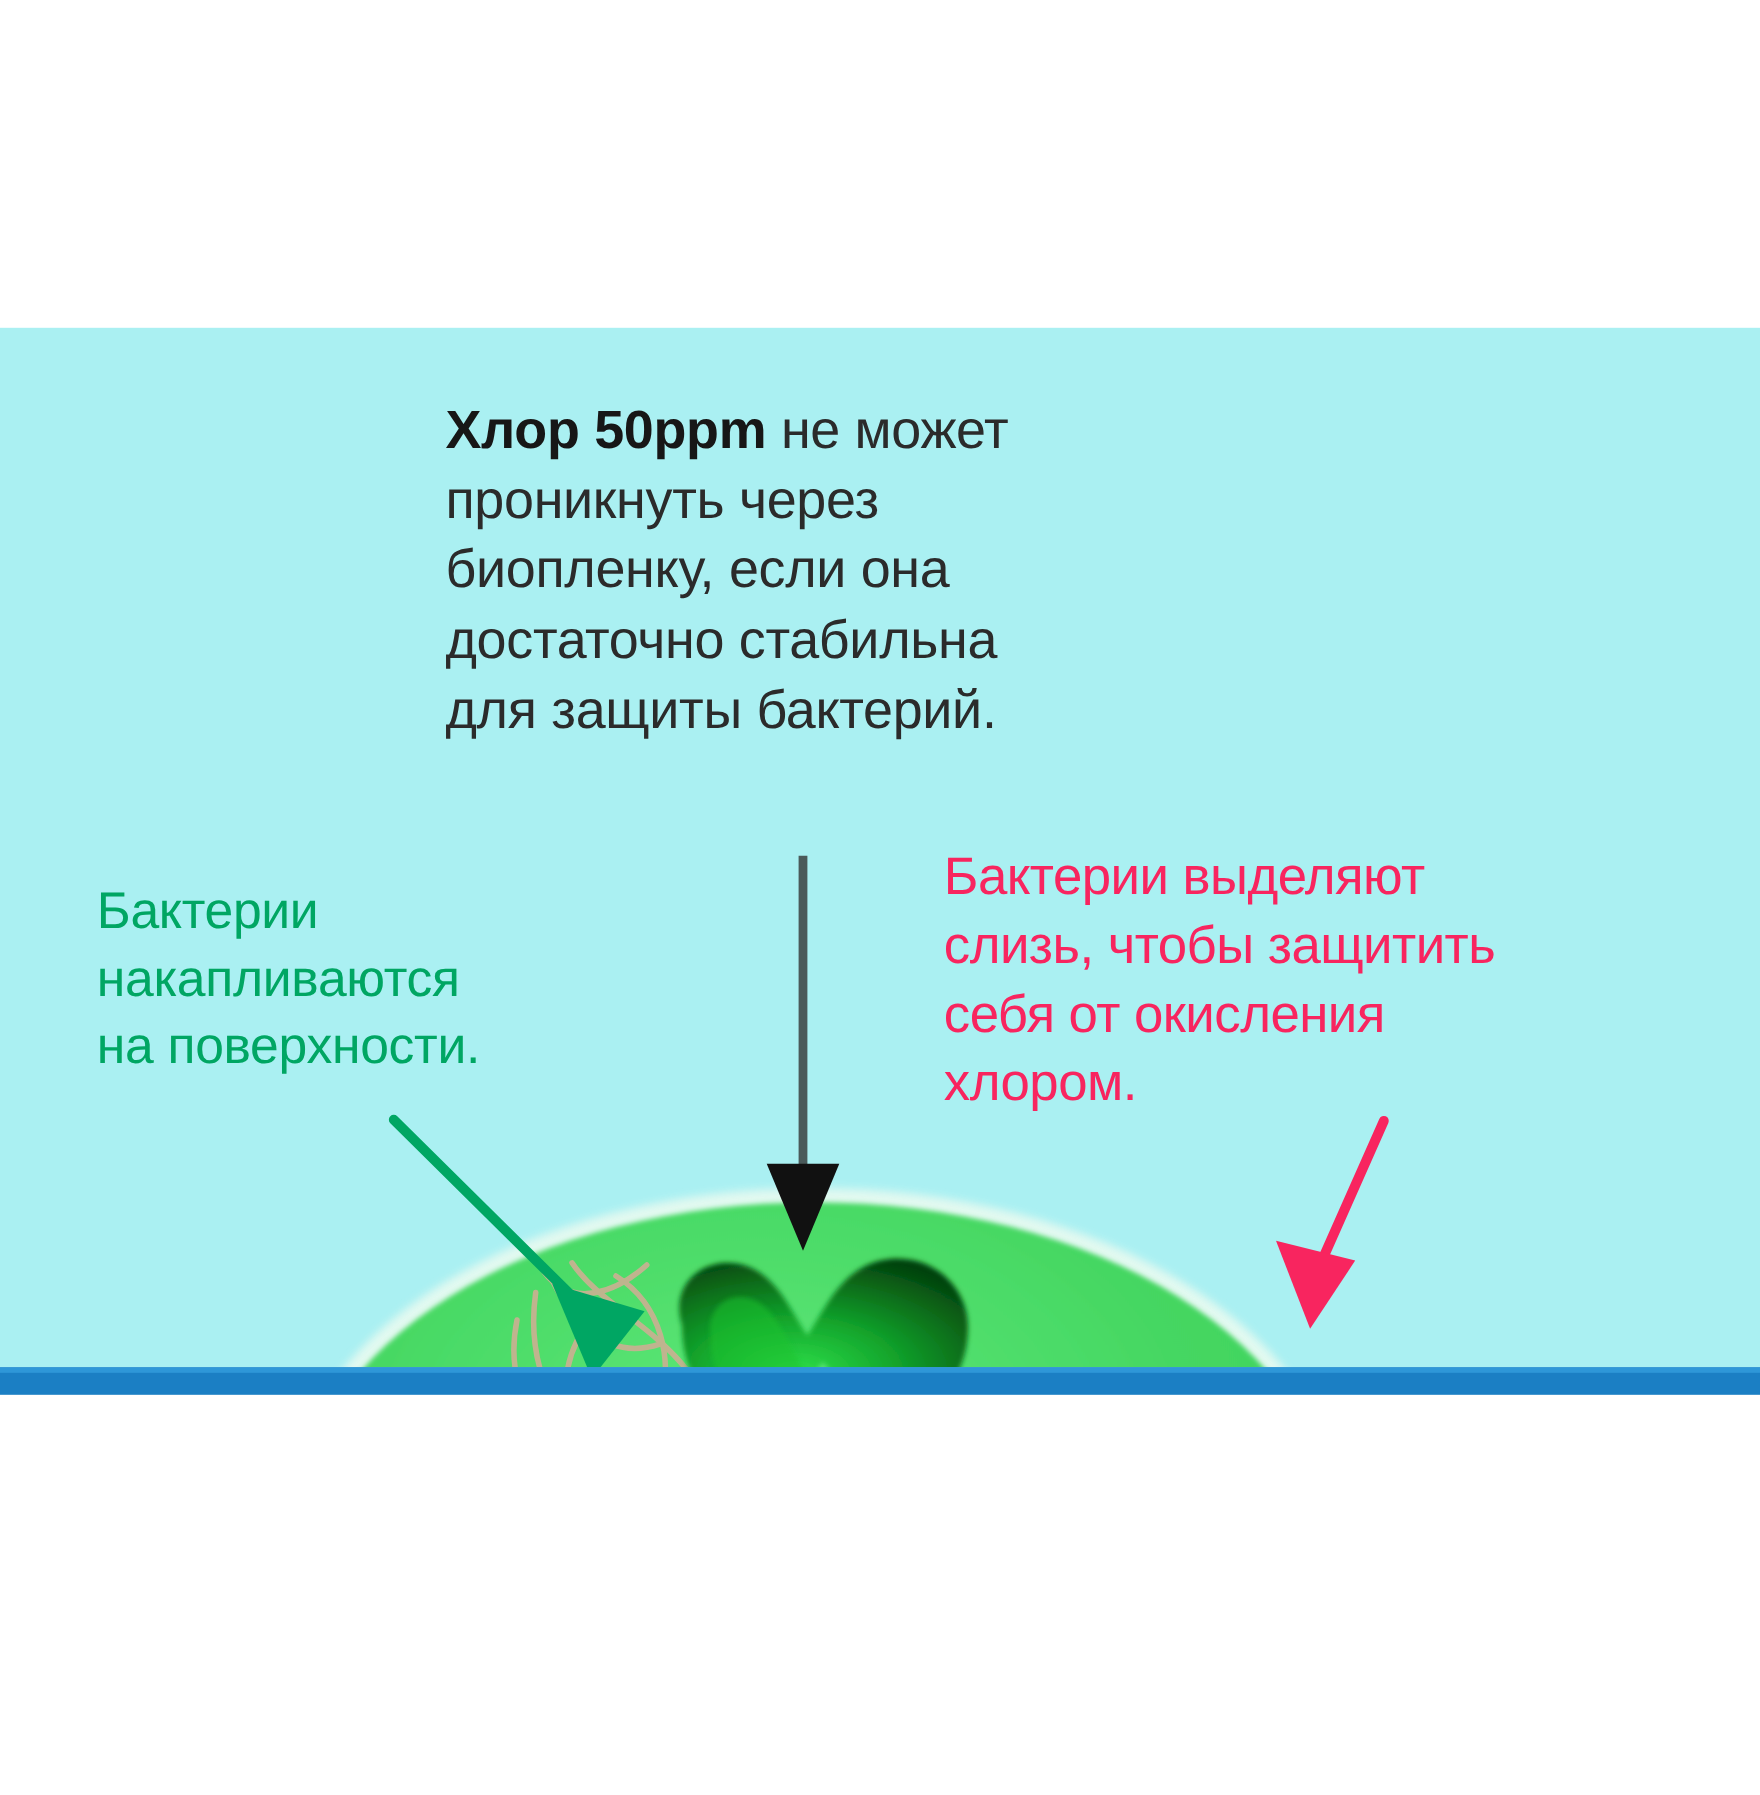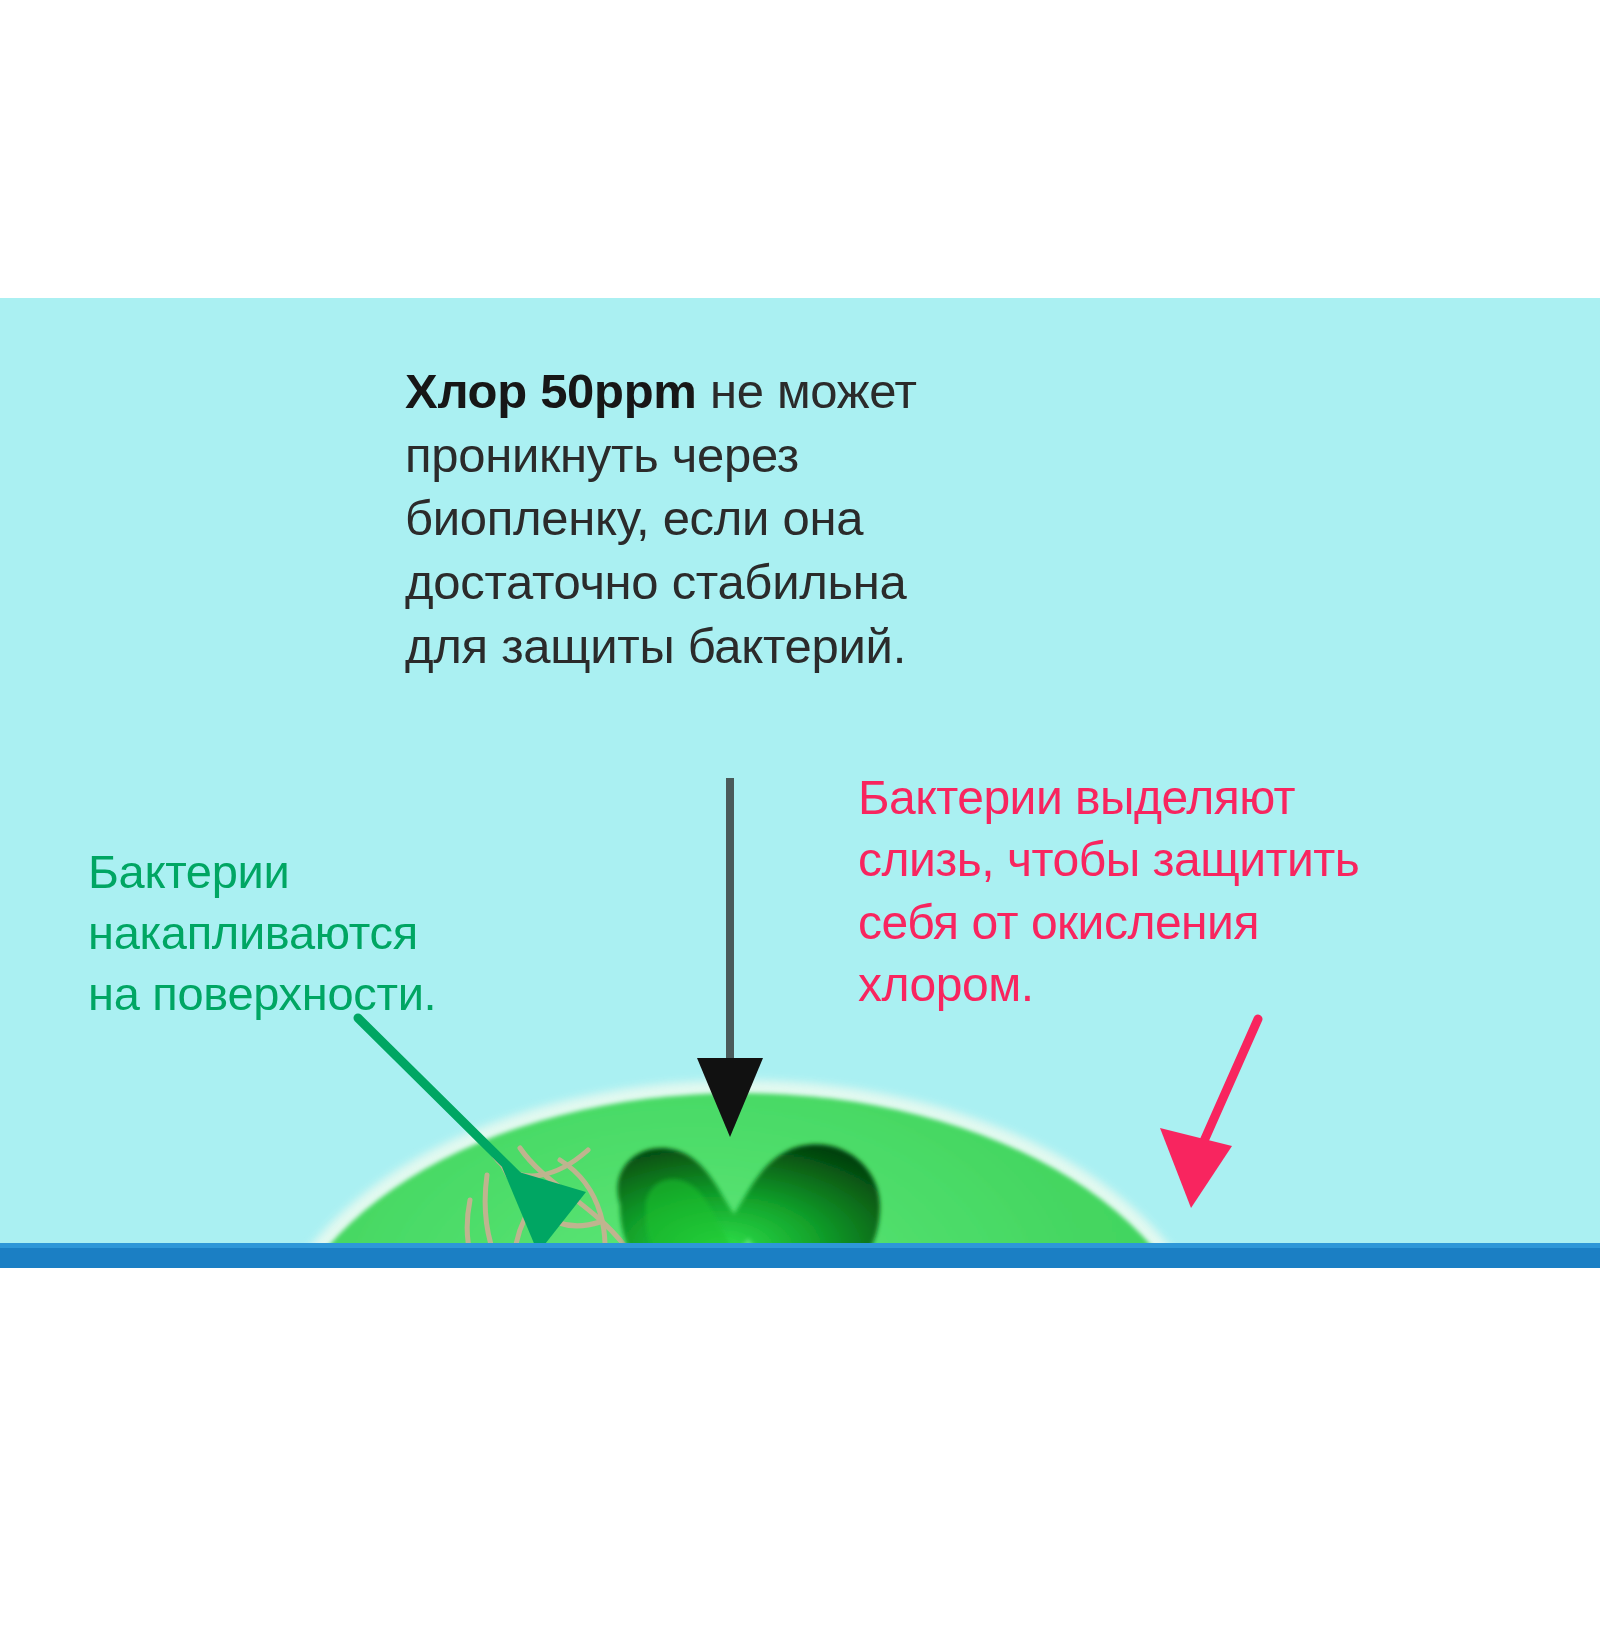--- a/index.html
+++ b/index.html
@@ -71,21 +71,20 @@
     color: #171717;
   }
 
   #accumulate-text {
     left: 88px;
     top: 797px;
     width: 520px;
     font-size: 47px;
     color: #00a663;
     font-weight: 400;
-    margin-top: 44px;
   }
 
   #slime-text {
     left: 858px;
     top: 767px;
     width: 650px;
     font-size: 48px;
     color: #f8255f;
     font-weight: 400;
     letter-spacing: -0.5px;

